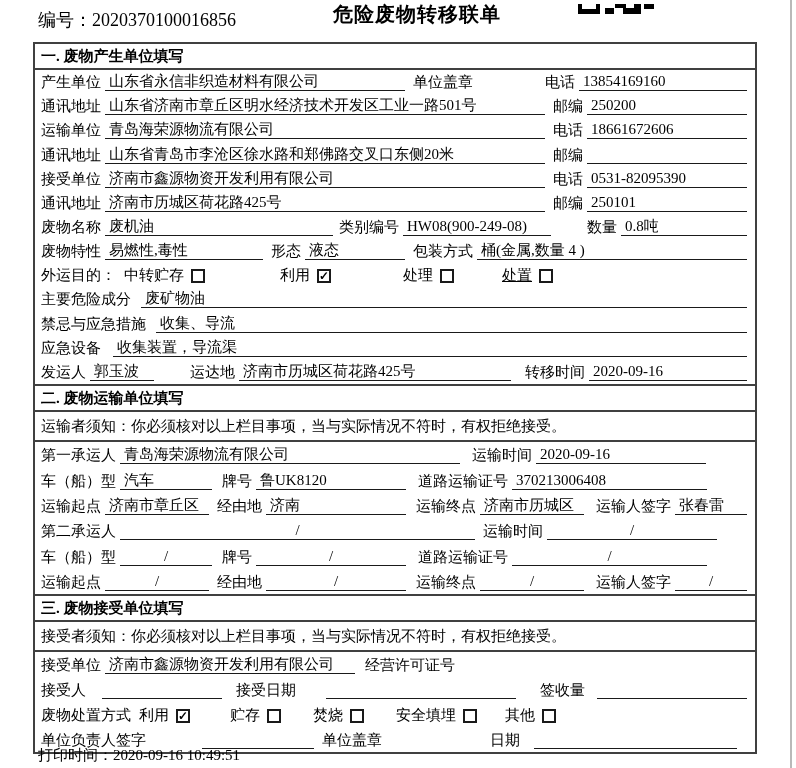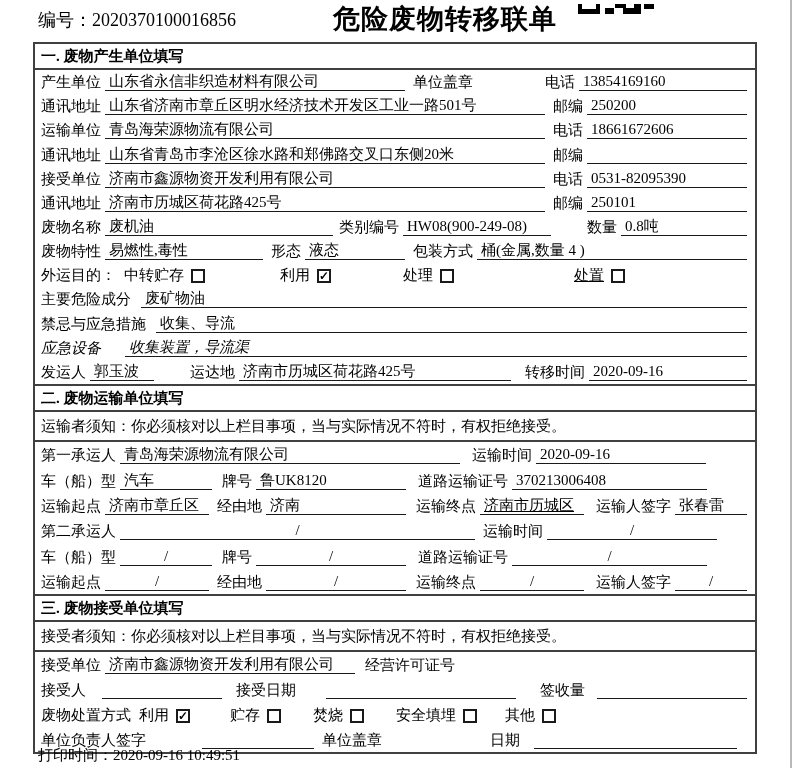--- a/index.html
+++ b/index.html
@@ -5,21 +5,21 @@
   * { box-sizing: border-box; margin: 0; padding: 0; }
   html,body { width: 796px; height: 768px; }
   body {
     position: relative;
     background: #ffffff;
     font-family: "Liberation Serif", "DejaVu Serif", serif;
     color: #000;
     overflow: hidden;
   }
   .doc-number { position: absolute; left: 38px; top: 8px; font-size: 18px; white-space: nowrap; }
-  .doc-title  { position: absolute; left: 333px; top: 1px; font-size: 27px; font-weight: bold; letter-spacing: 1px; white-space: nowrap; }
+  .doc-title  { position: absolute; left: 333px; top: 1px; font-size: 20px; font-weight: bold; letter-spacing: 1px; white-space: nowrap; }
   .qr-frag    { position: absolute; left: 578px; top: 0; width: 76px; height: 10px; }
   .page-edge  { position: absolute; left: 790px; top: 0; width: 2px; height: 768px; background: #b9b9b9; }
 
   .form-table {
     position: absolute; left: 33px; top: 42px; width: 724px;
     border: 2px solid #404040; background: #fff;
   }
   .sec-title {
     font-size: 15px; font-weight: bold; line-height: 20px;
     padding: 2px 12px 2px 6px; border-bottom: 2px solid #404040;
@@ -133,36 +133,36 @@
           <span class="cbbox"></span>
         </span>
         <span class="cbw" style="margin-left: 75px;">
           <span class="cbl">利用</span>
           <span class="cbbox">✓</span>
         </span>
         <span class="cbw" style="margin-left: 72px;">
           <span class="cbl">处理</span>
           <span class="cbbox"></span>
         </span>
-        <span class="cbw" style="margin-left: 120px; text-decoration: underline;">
+        <span class="cbw" style="margin-left: 48px; text-decoration: underline;">
           <span class="cbl">处置</span>
           <span class="cbbox"></span>
         </span>
       </div>
       <div class="row" style="height: 24.15px;">
         <span class="lbl">主要危险成分</span>
         <span class="fld flex" style="margin-left: 10px;">废矿物油</span>
       </div>
       <div class="row" style="height: 24.15px;">
         <span class="lbl">禁忌与应急措施</span>
         <span class="fld flex" style="margin-left: 10px;">收集、导流</span>
       </div>
-      <div class="row" style="height: 24.15px; font-style: italic;">
+      <div class="row" style="height: 24.15px;">
         <span class="lbl">应急设备</span>
-        <span class="fld flex" style="margin-left: 24px;">收集装置，导流渠</span>
+        <span class="fld flex" style="margin-left: 12px;">收集装置，导流渠</span>
       </div>
       <div class="row" style="height: 24.15px;">
         <span class="lbl">发运人</span>
         <span class="fld" style="width: 64px; margin-left: 4px;">郭玉波</span>
         <span class="lbl" style="margin-left: 36px;">运达地</span>
         <span class="fld" style="width: 272px;">济南市历城区荷花路425号</span>
         <span class="lbl" style="margin-left: 14px;">转移时间</span>
         <span class="fld flex">2020-09-16</span>
       </div>
     </div>
@@ -182,21 +182,21 @@
         <span class="fld" style="width: 150px;">鲁UK8120</span>
         <span class="lbl" style="margin-left: 12px;">道路运输证号</span>
         <span class="fld" style="width: 195px;">370213006408</span>
       </div>
       <div class="row" style="height: 25.4px;">
         <span class="lbl">运输起点</span>
         <span class="fld" style="width: 104px;">济南市章丘区</span>
         <span class="lbl" style="margin-left: 8px;">经由地</span>
         <span class="fld" style="width: 140px;">济南</span>
         <span class="lbl" style="margin-left: 10px;">运输终点</span>
-        <span class="fld" style="width: 104px; text-decoration: underline;">济南市历城区</span>
+        <span class="fld" style="width: 104px;">济南市历城区</span>
         <span class="lbl" style="margin-left: 12px;">运输人签字</span>
         <span class="fld flex">张春雷</span>
       </div>
       <div class="row" style="height: 25.4px;">
         <span class="lbl">第二承运人</span>
         <span class="fld center" style="width: 355px;">/</span>
         <span class="lbl" style="margin-left: 8px;">运输时间</span>
         <span class="fld center" style="width: 170px;">/</span>
       </div>
       <div class="row" style="height: 25.4px;">

